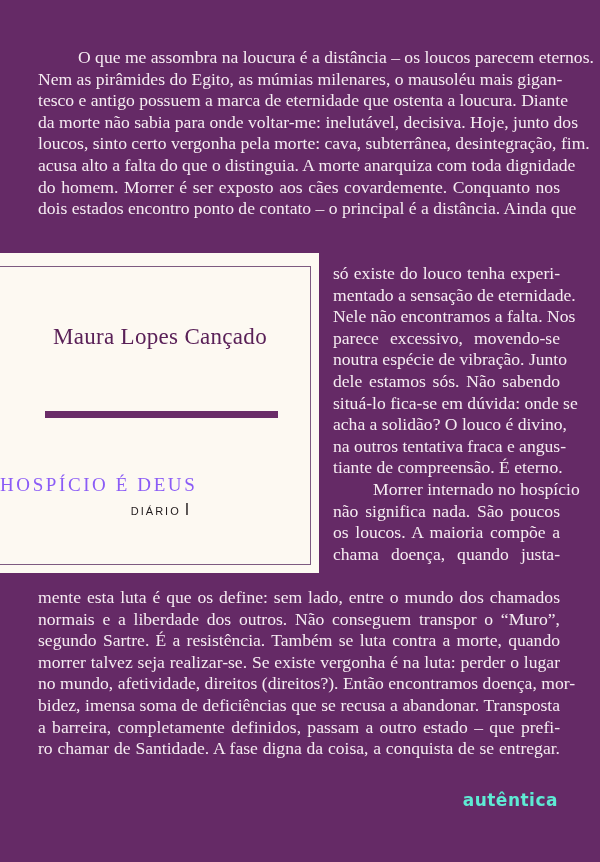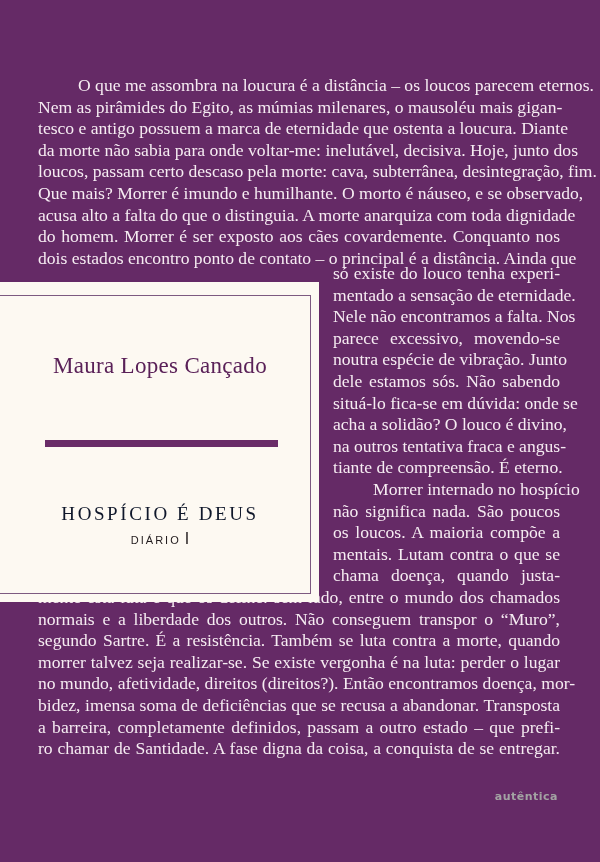--- a/index.html
+++ b/index.html
@@ -13,30 +13,29 @@
       position: absolute;
       color: #f6ecf2;
       font-family: "Liberation Serif", "DejaVu Serif", serif;
       font-size: 17.6px;
       line-height: 21.6px;
       text-align: justify;
       text-align-last: justify;
       white-space: nowrap;
     }
     .blurb .line { display: block; height: 21.6px; }
-    #blurb-top { left: 38px; top: 47px; width: 522px; margin-top: 28px; }
+    #blurb-top { left: 38px; top: 47px; width: 522px; }
     #blurb-right { left: 333px; top: 263px; width: 227px; }
     #blurb-bottom { left: 38px; top: 587px; width: 522px; }
     .indent { padding-left: 40px; }
 
     .cover-box {
       position: absolute; left: 0; top: 253px;
       width: 319px; height: 320px;
       background: #fdf9f2;
-      margin-top: 29px;
     }
     .cover-frame {
       position: absolute; left: -2px; top: 13px;
       width: 313px; height: 299px;
       border: 1.5px solid #7d5a80;
       box-sizing: border-box;
     }
     .author {
       position: absolute; left: 0; width: 320px; top: 71px;
       text-align: center;
@@ -45,74 +44,72 @@
       font-size: 23px;
       letter-spacing: 0.3px;
     }
     .rule {
       position: absolute; left: 45px; top: 158px;
       width: 233px; height: 7px;
       background: #6a2c68;
     }
     .title {
       position: absolute; left: 0; width: 320px; top: 221px;
-      text-align: center;
-      color: #0f172a;
+      text-align: left;
+      color: #8b5cf6;
       font-family: "Liberation Serif", "DejaVu Serif", serif;
       font-size: 19px;
       letter-spacing: 2.6px;
     }
     .subtitle {
       position: absolute; left: 0; width: 320px; top: 248px;
       text-align: center;
       color: #201a1c;
       font-family: Liberation Sans, sans-serif;
       font-size: 11px;
       letter-spacing: 2px;
     }
     .subtitle .numeral { font-size: 16px; letter-spacing: 0; margin-left: 4px; }
     .publisher {
       position: absolute; right: 42px; top: 790px;
-      color: #a3a3a3;
+      color: #5eead4;
       font-family: "DejaVu Sans", "Liberation Sans", sans-serif;
       font-weight: bold;
-      font-size: 11px;
+      font-size: 17px;
       letter-spacing: 0.5px;
     }
   </style>
 </head>
 <body>
 
 <div id="blurb-top" class="blurb">
   <span class="line indent">O que me assombra na loucura é a distância – os loucos parecem eternos.</span>
   <span class="line">Nem as pirâmides do Egito, as múmias milenares, o mausoléu mais gigan-</span>
   <span class="line">tesco e antigo possuem a marca de eternidade que ostenta a loucura. Diante</span>
   <span class="line">da morte não sabia para onde voltar-me: inelutável, decisiva. Hoje, junto dos</span>
-  <span class="line">loucos, passam certo descaso pela morte: cava, subterrânea, desintegração, fim.</span>
-  <span class="line">Que mais? Morrer é imundo e humilhante. O morto é náuseo, e se observado,</span>
+  <span class="line">loucos, sinto certo vergonha pela morte: cava, subterrânea, desintegração, fim.</span>
   <span class="line">acusa alto a falta do que o distinguia. A morte anarquiza com toda dignidade</span>
   <span class="line">do homem. Morrer é ser exposto aos cães covardemente. Conquanto nos</span>
   <span class="line">dois estados encontro ponto de contato – o principal é a distância. Ainda que</span>
 </div>
 
 <div id="blurb-right" class="blurb">
   <span class="line">só existe do louco tenha experi-</span>
   <span class="line">mentado a sensação de eternidade.</span>
   <span class="line">Nele não encontramos a falta. Nos</span>
   <span class="line">parece excessivo, movendo-se</span>
   <span class="line">noutra espécie de vibração. Junto</span>
   <span class="line">dele estamos sós. Não sabendo</span>
   <span class="line">situá-lo fica-se em dúvida: onde se</span>
   <span class="line">acha a solidão? O louco é divino,</span>
   <span class="line">na outros tentativa fraca e angus-</span>
   <span class="line" style="text-align-last:left">tiante de compreensão. É eterno.</span>
   <span class="line indent">Morrer internado no hospício</span>
   <span class="line">não significa nada. São poucos</span>
   <span class="line">os loucos. A maioria compõe a</span>
-  <span class="line">mentais. Lutam contra o que se</span>
   <span class="line">chama doença, quando justa-</span>
 </div>
 
 <div id="blurb-bottom" class="blurb">
   <span class="line">mente esta luta é que os define: sem lado, entre o mundo dos chamados</span>
   <span class="line">normais e a liberdade dos outros. Não conseguem transpor o “Muro”,</span>
   <span class="line">segundo Sartre. É a resistência. Também se luta contra a morte, quando</span>
   <span class="line">morrer talvez seja realizar-se. Se existe vergonha é na luta: perder o lugar</span>
   <span class="line">no mundo, afetividade, direitos (direitos?). Então encontramos doença, mor-</span>
   <span class="line">bidez, imensa soma de deficiências que se recusa a abandonar. Transposta</span>

